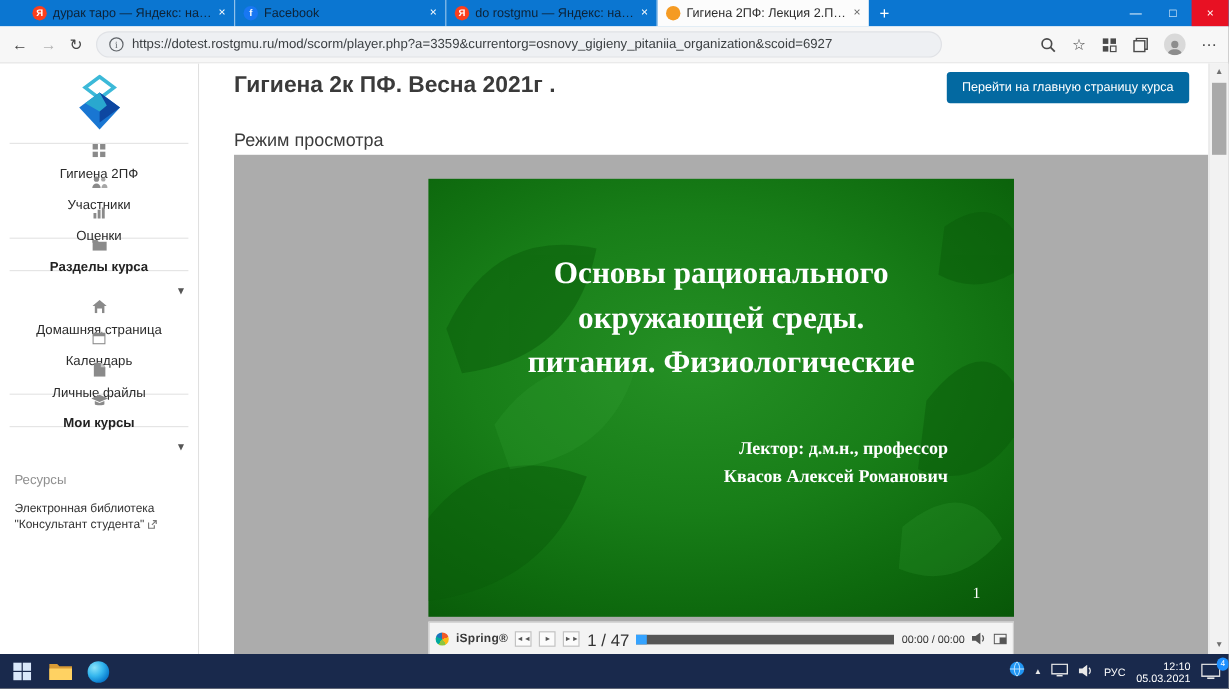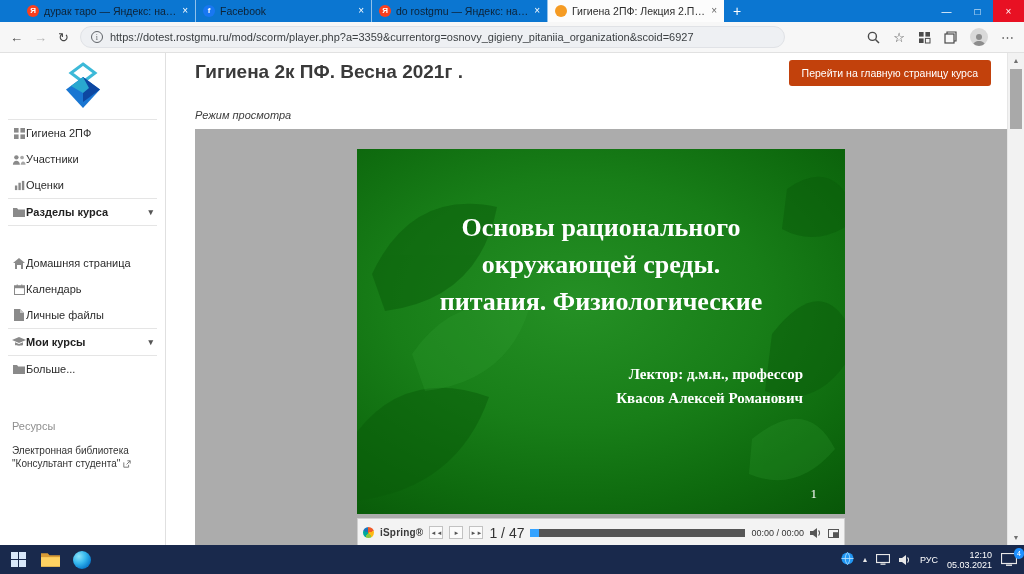--- a/index.html
+++ b/index.html
@@ -34,41 +34,41 @@
   .bar-icons .bicon { color:#4a4a4a; font-size:13px; line-height:1; display:flex; align-items:center; }
   .avatar { width:18px; height:18px; border-radius:50%; background:#d9d9d9; display:flex; align-items:flex-end; justify-content:center; overflow:hidden; }
 
   
   .content { position:absolute; top:53px; left:0; right:0; bottom:29px; display:flex; background:#fff; }
 
   
   .sidebar { width:166px; flex:0 0 166px; border-right:1px solid #e0e0e0; padding-top:5px; font-size:11px; overflow:hidden; }
   .logo-wrap { display:flex; justify-content:center; padding:4px 0 7px; }
   .divider { height:1px; background:#e5e5e5; margin:0 8px; }
-  .menu-item { display:flex; align-items:center; height:26px; padding:0 12px; color:#2b2b2b; cursor:default; }
+  .menu-item { display:flex; align-items:center; gap:8px; height:26px; padding:0 12px; color:#2b2b2b; cursor:default;flex-direction:column; }
   .menu-item .mi-icon { width:14px; display:flex; justify-content:center; flex:0 0 auto; }
   .menu-item.strong { font-weight:bold; color:#222; }
   .caret { margin-left:auto; color:#555; font-size:9px; }
   .menu-gap { height:24px; }
   .res { padding:0 12px; }
   .res-title { color:#8f8f8f; font-size:11px; margin:38px 0 12px; }
   .res-link { display:block; font-size:10px; line-height:13px; margin-bottom:10px; color:#333; text-decoration:none; }
   .ext-icon { display:inline-block; vertical-align:-1px; margin-left:3px; }
 
   
   .main { position:relative; flex:1; background:#fff; overflow:hidden; }
   .page-title { position:absolute; left:29px; top:8px; font-size:19px; font-weight:bold; color:#3a3a3a; }
-  .course-btn { position:absolute; right:16px; top:7px; background:#c2410c; color:#fff; border:none; border-radius:3px; font-size:10.5px; padding:7px 13px; font-family:"Liberation Sans",sans-serif; }
-  .mode-label { position:absolute; left:29px; top:56px; font-size:11px; color:#3c3c3c;font-style:italic; }
+  .course-btn { position:absolute; right:16px; top:7px; background:#0369a1; color:#fff; border:none; border-radius:3px; font-size:10.5px; padding:7px 13px; font-family:"Liberation Sans",sans-serif; }
+  .mode-label { position:absolute; left:29px; top:56px; font-size:15px; color:#3c3c3c; }
   .stage { position:absolute; left:29px; right:0; top:76px; bottom:0; background:#acacac; }
   .slide { position:relative; width:488px; height:365px; margin:20px auto 0; overflow:hidden;
            background: radial-gradient(ellipse 85% 75% at 45% 42%, #259025 0%, #187e18 45%, #0e6a0e 75%, #085708 100%); }
   .leaves { position:absolute; inset:0; }
   .slide-title { position:relative; margin-top:60px; text-align:center; color:#fff; font-family:"Liberation Serif",serif; font-weight:bold; font-size:26px; line-height:37px; }
-  .lecturer { position:relative; margin-top:42px; padding-right:42px; text-align:right; color:#fff; font-family:"Liberation Serif",serif; font-weight:bold; font-size:15px; line-height:24px; }
+  .lecturer { position:relative; margin-top:42px; padding-right:55px; text-align:right; color:#fff; font-family:"Liberation Serif",serif; font-weight:bold; font-size:15px; line-height:24px; }
   .slide-num { position:absolute; right:28px; bottom:12px; color:#fff; font-family:"Liberation Serif",serif; font-size:13px; }
 
   .playerbar { width:488px; height:29px; margin:4px auto 0; background:#f3f3f3; border:1px solid #cfcfcf; display:flex; align-items:center; gap:6px; padding:0 5px; }
   .pinwheel { width:11px; height:11px; border-radius:50%; flex:0 0 auto;
               background: conic-gradient(#f05a28 0 20%, #fdb913 20% 40%, #8dc63f 40% 60%, #00a99d 60% 80%, #1b75bb 80% 100%); }
   .brand { font-size:10px; color:#3a3a3a; font-weight:bold; letter-spacing:.2px; }
   .pbtn { width:14px; height:13px; border:1px solid #c2c2c2; background:#fbfbfb; display:flex; align-items:center; justify-content:center; font-size:6px; color:#555; flex:0 0 auto; }
   .counter { font-size:14px; color:#333; white-space:nowrap; }
   .progress { flex:1; height:8px; background:#565656; position:relative; }
   .progress .played { position:absolute; left:0; top:0; bottom:0; width:9px; background:#35a3ff; }
@@ -264,28 +264,20 @@
         <span class="mi-icon">
           <svg width="14" height="10" viewBox="0 0 14 10">
               <path d="M7 0l7 3-7 3L0 3z" fill="#8a8a8a"></path>
               <path d="M3 5.2v2.6c0 1.2 8 1.2 8 0V5.2L7 6.9z" fill="#8a8a8a"></path>
             </svg>
         </span>
         <span>Мои курсы</span>
         <span class="caret">▾</span>
       </div>
       <div class="divider"></div>
-      <div class="menu-item">
-        <span class="mi-icon">
-          <svg width="12" height="10" viewBox="0 0 12 10">
-              <path d="M0 1h4l1.2 1.5H12V10H0z" fill="#8a8a8a"></path>
-            </svg>
-        </span>
-        <span>Больше...</span>
-      </div>
 
       <div class="res">
         <div class="res-title">Ресурсы</div>
         <a class="res-link"><span>Электронная библиотека "Консультант студента"</span><span class="ext-icon"><svg width="8" height="8" viewBox="0 0 10 10">
                 <path d="M1 3v6h6V6M4.5 5.5L9 1M5.5 1H9v3.5" fill="none" stroke="#777" stroke-width="1.2"></path>
               </svg></span></a>
       </div>
     </div>
 
     <div class="main">

